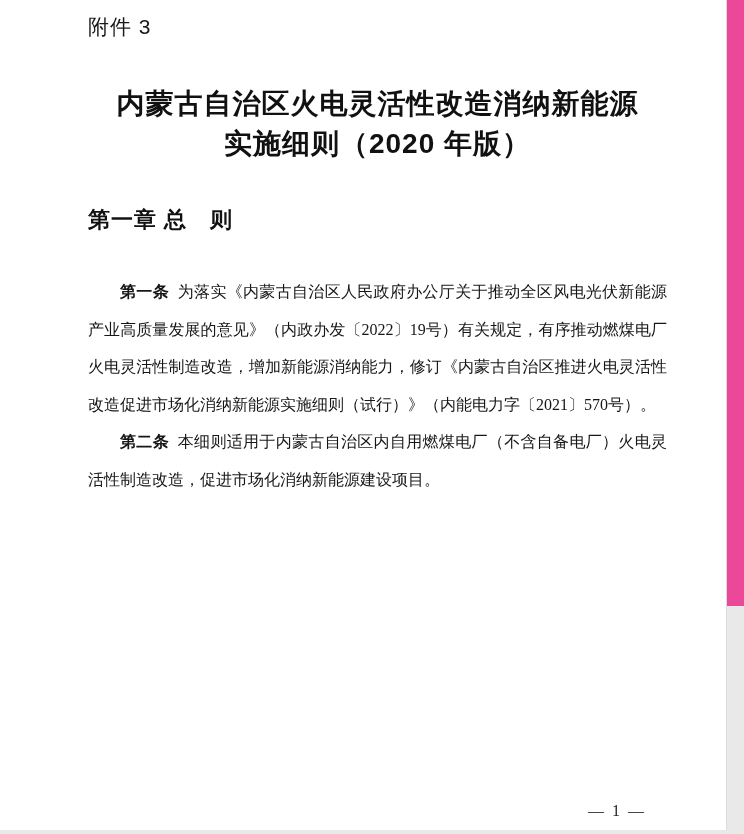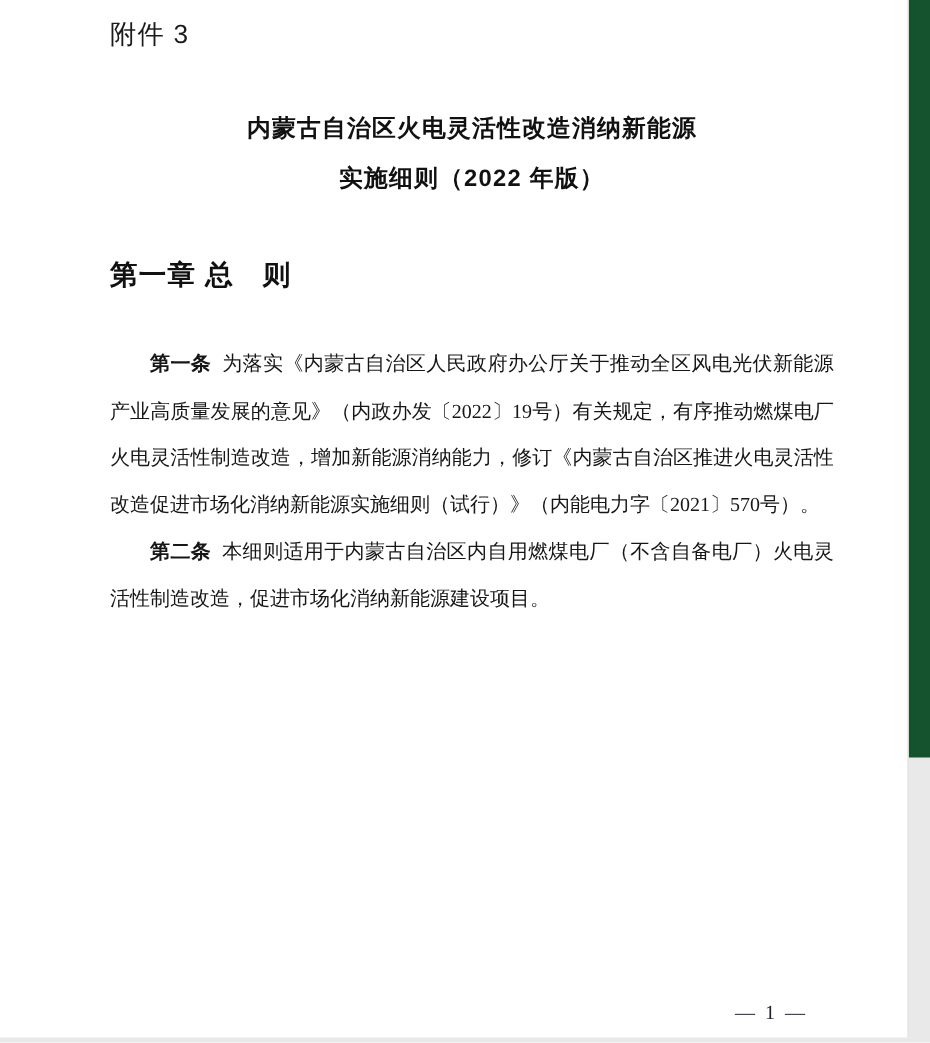--- a/index.html
+++ b/index.html
@@ -10,21 +10,21 @@
     width: 744px;
     height: 834px;
     background: #e9e9e9;
     overflow: hidden;
     font-family: "Liberation Serif", "DejaVu Serif", serif;
   }
   .viewer {
     position: relative;
     width: 744px;
     height: 606px;
-    background: #14532d;
+    background: #ec4899;
   }
   .page {
     position: absolute;
     left: 0;
     top: 0;
     width: 727px;
     height: 830px;
     background: #ffffff;
     box-sizing: border-box;
     padding: 13px 59px 0 88px;
@@ -34,21 +34,21 @@
     font-family: "Liberation Sans", "DejaVu Sans", sans-serif;
     font-size: 21px;
     color: #1a1a1a;
     letter-spacing: 1px;
   }
   .doc-title {
     margin-top: 43px;
     text-align: center;
     font-family: "Liberation Sans", "DejaVu Sans", sans-serif;
     font-weight: bold;
-    font-size: 19px;
+    font-size: 28px;
     line-height: 40px;
     color: #111111;
     letter-spacing: 1px;
   }
   .chapter-heading {
     margin-top: 43px;
     text-align: left;
     font-family: "Liberation Sans", "DejaVu Sans", sans-serif;
     font-weight: bold;
     font-size: 22px;
@@ -84,21 +84,21 @@
 </head>
 <body>
 
 <div class="viewer">
   <div class="page">
 
     <div class="attachment-label">附件 3</div>
 
     <div class="doc-title">
       <div>内蒙古自治区火电灵活性改造消纳新能源</div>
-      <div>实施细则（2022 年版）</div>
+      <div>实施细则（2020 年版）</div>
     </div>
 
     <div class="chapter-heading">第一章 总　则</div>
 
     <div class="body-text">
       <p><span class="article-lead">第一条</span><span>为落实《内蒙古自治区人民政府办公厅关于推动全区风电光伏新能源产业高质量发展的意见》（内政办发〔2022〕19号）有关规定，有序推动燃煤电厂火电灵活性制造改造，增加新能源消纳能力，修订《内蒙古自治区推进火电灵活性改造促进市场化消纳新能源实施细则（试行）》（内能电力字〔2021〕570号）。</span></p>
 
       <p><span class="article-lead">第二条</span><span>本细则适用于内蒙古自治区内自用燃煤电厂（不含自备电厂）火电灵活性制造改造，促进市场化消纳新能源建设项目。</span></p>
 
     </div>

